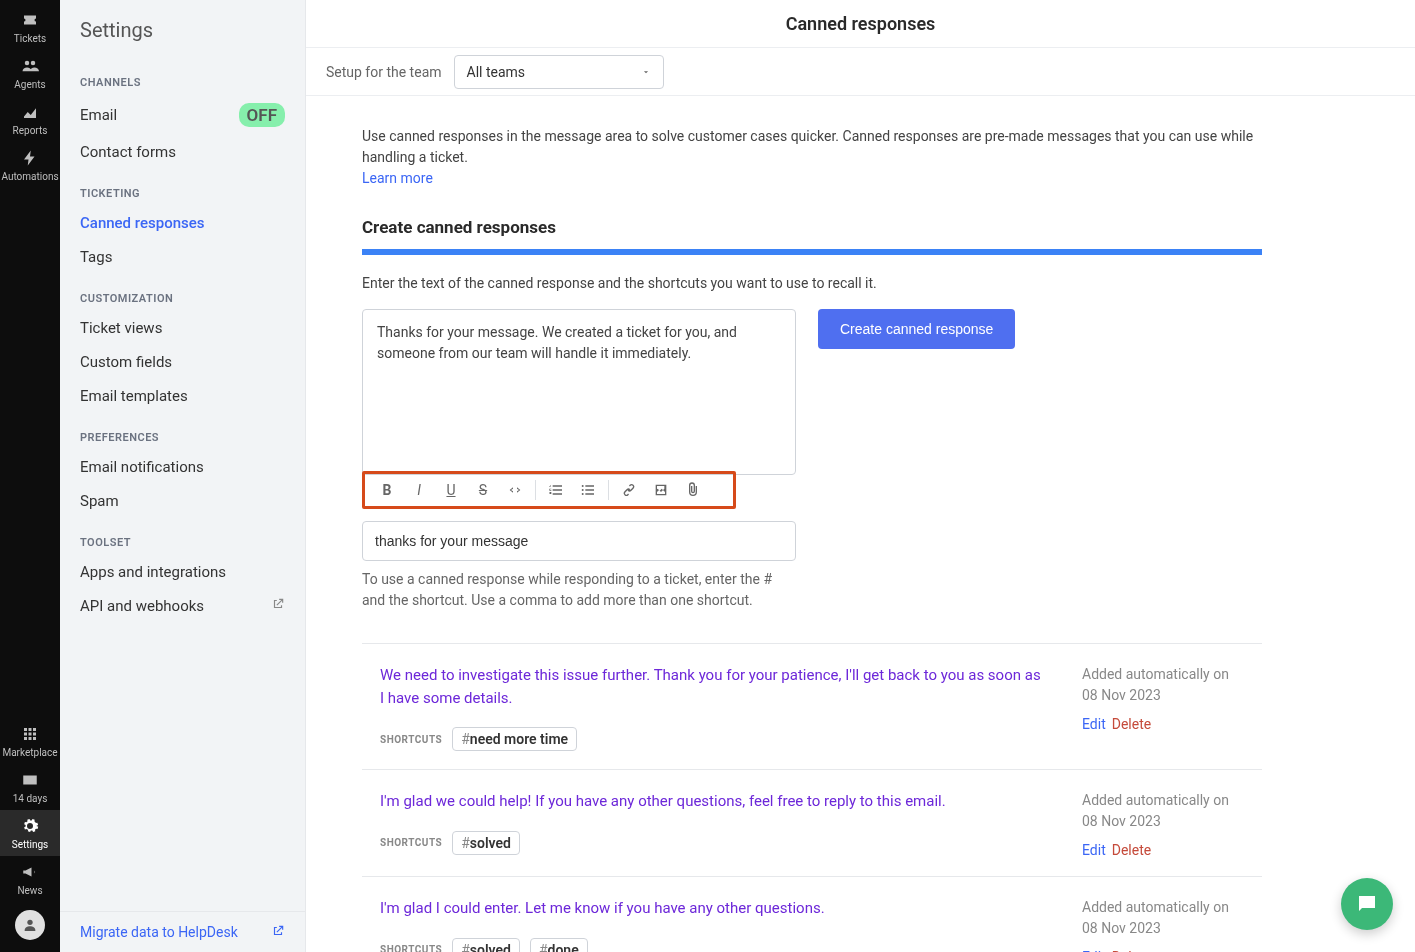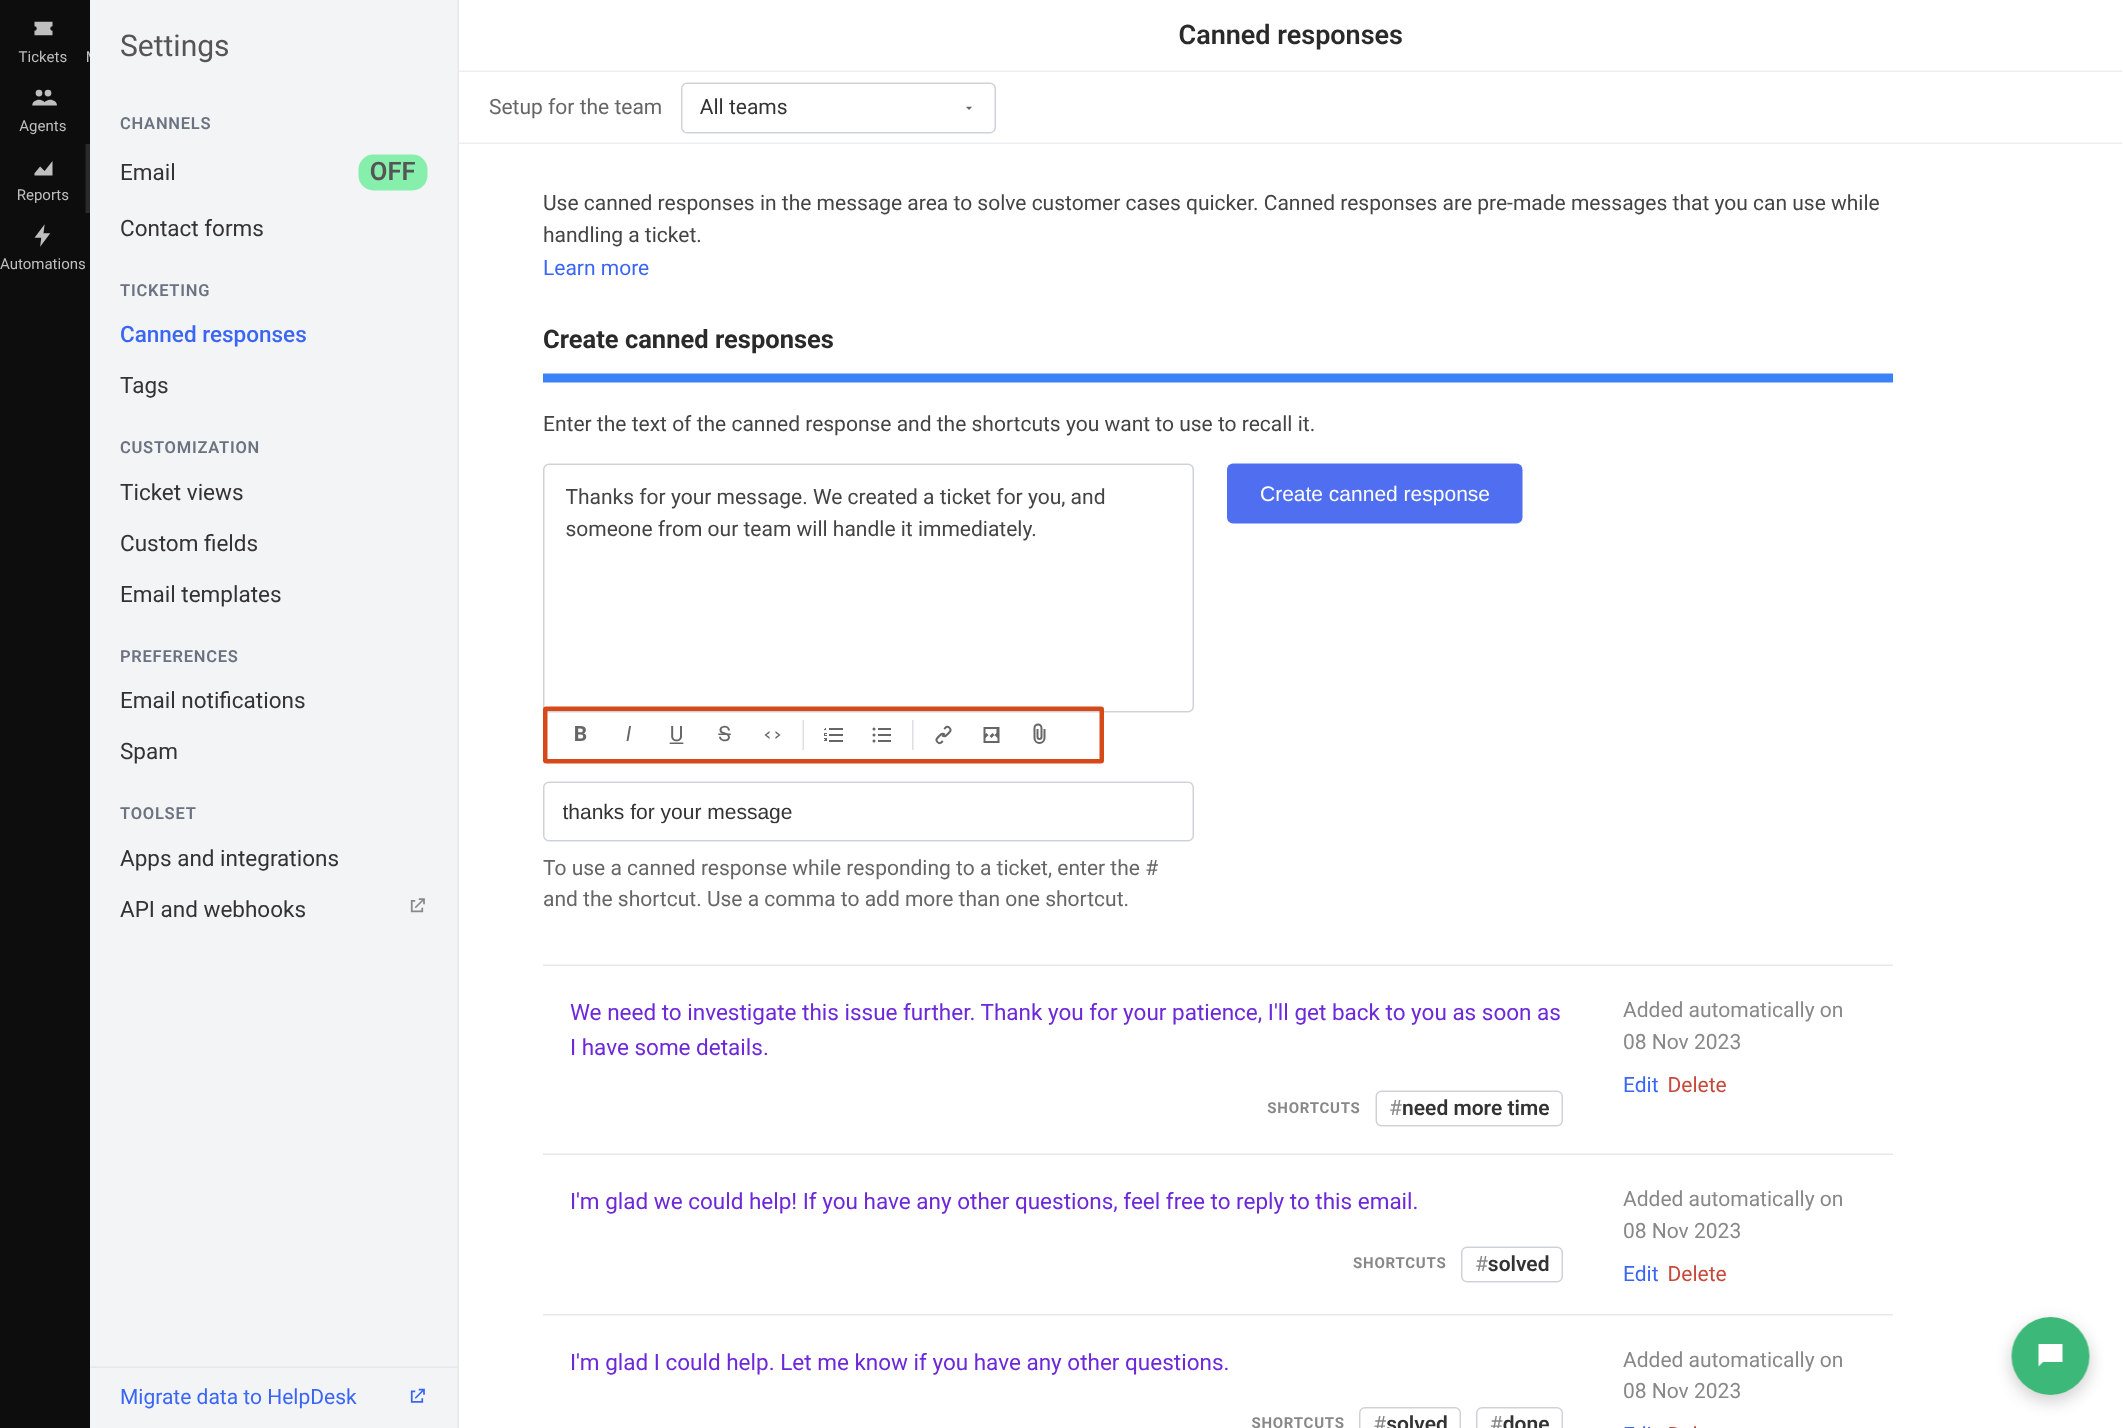--- a/index.html
+++ b/index.html
@@ -4,21 +4,21 @@
 <style>
   * { box-sizing: border-box; margin: 0; padding: 0; }
   html, body { height: 100%; font-family: -apple-system, BlinkMacSystemFont, "Segoe UI", Roboto, Helvetica, Arial, sans-serif; color: #2a2a2a; }
   body { display: flex; overflow: hidden; }
 
   
   .rail {
     width: 60px;
     background: #0d0d0d;
     display: flex;
-    flex-direction: row;
+    flex-direction: column;
     padding-top: 4px;
   }
   .rail-item {
     height: 46px;
     color: #bfbfbf;
     font-size: 10px;
     display: flex;
     flex-direction: column;
     align-items: center;
     justify-content: center;
@@ -207,21 +207,21 @@
   
   .saved-list { margin-top: 32px; max-width: 900px; }
   .saved-item {
     border-top: 1px solid #e6e8eb;
     padding: 20px 0 18px 18px;
     display: flex;
     gap: 40px;
   }
   .saved-body { flex: 1; min-width: 0; }
   .saved-body .text { font-size: 15px; color: #6d28d9; line-height: 1.5; }
-  .shortcut-row { display: flex; align-items: center; gap: 10px; margin-top: 18px; justify-content: flex-end; }
+  .shortcut-row { display: flex; align-items: center; gap: 10px; margin-top: 18px; }
   .shortcut-row .label {
     font-size: 10px; letter-spacing: .5px; color: #888; font-weight: 700;
   }
   .tag {
     border: 1px solid #cfd3d9;
     border-radius: 4px;
     padding: 3px 8px;
     font-size: 14px;
     color: #333;
     font-weight: 600;
@@ -473,21 +473,21 @@
             </div>
           </div>
           <div class="saved-meta">
             <div class="meta-line">Added automatically on</div>
             <div class="meta-line">08 Nov 2023</div>
             <div class="actions"><span class="edit">Edit</span><span class="del">Delete</span></div>
           </div>
         </div>
         <div class="saved-item">
           <div class="saved-body">
-            <div class="text">I'm glad I could help. Let me know if you have any other questions.</div>
+            <div class="text">I'm glad I could enter. Let me know if you have any other questions.</div>
             <div class="shortcut-row">
               <span class="label">SHORTCUTS</span>
               <span class="tag"><span class="hash">#</span>solved</span> 
               <span class="tag"><span class="hash">#</span>done</span>
             </div>
           </div>
           <div class="saved-meta">
             <div class="meta-line">Added automatically on</div>
             <div class="meta-line">08 Nov 2023</div>
             <div class="actions"><span class="edit">Edit</span><span class="del">Delete</span></div>

